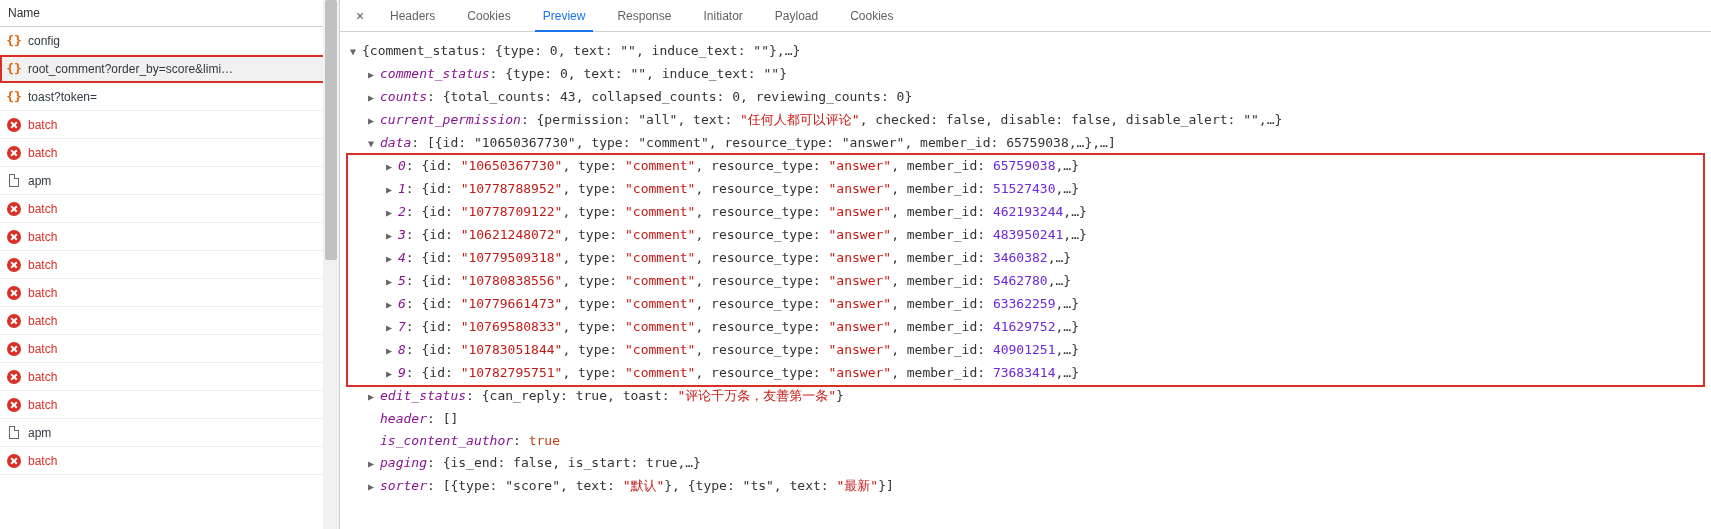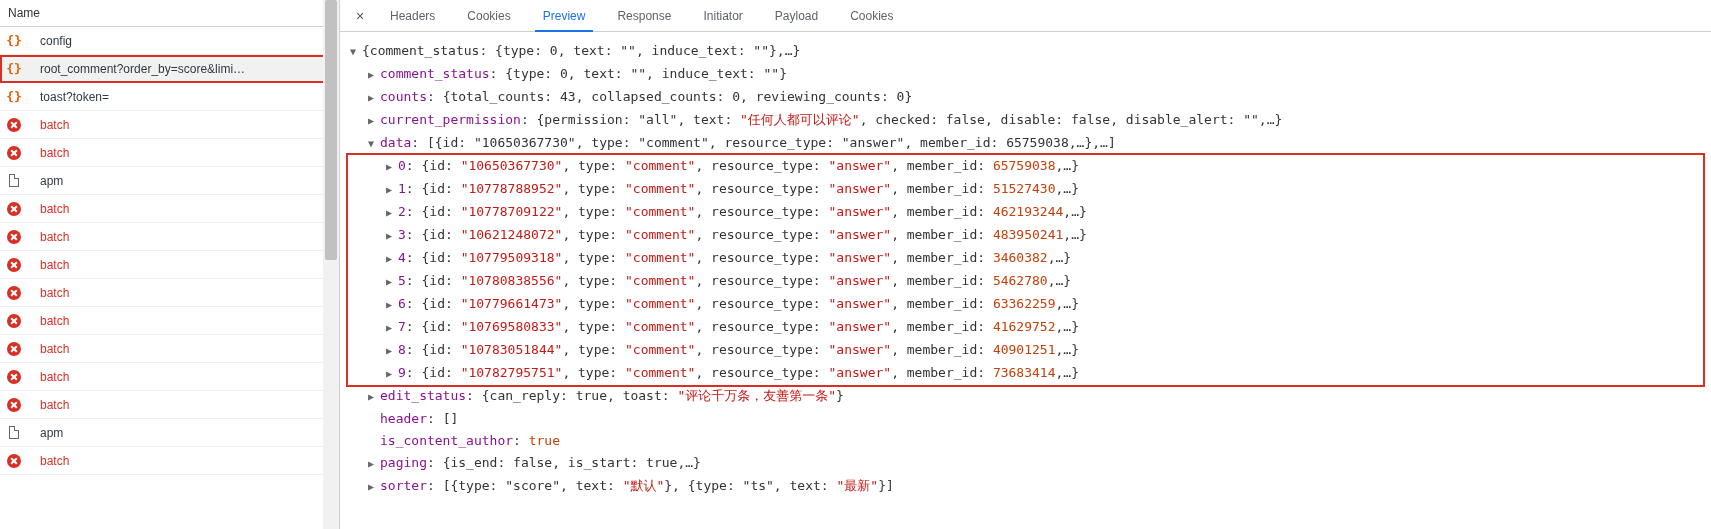--- a/index.html
+++ b/index.html
@@ -103,21 +103,20 @@
   position: absolute;
   top: -1px; right: -1px;
   width: 4px; height: 4px;
   background: #fff;
   border-left: 1px solid #666;
   border-bottom: 1px solid #666;
 }
 .request-row .label {
   overflow: hidden;
   text-overflow: ellipsis;
-  margin-left: 12px;
 }
 .request-row.error .label { color: #d93025; }
 
 .right-panel {
   flex: 1;
   display: flex;
   flex-direction: column;
   overflow: hidden;
 }
 .tabs {
@@ -170,23 +169,23 @@
 .json-line .arrow {
   width: 12px;
   display: inline-block;
   color: #666;
   cursor: pointer;
   user-select: none;
 }
 .json-line .arrow.open::before { content: "▼"; font-size: 10px; }
 .json-line .arrow.closed::before { content: "▶"; font-size: 10px; }
 .json-line .arrow.none::before { content: " "; }
-.key { color: #881391; }
+.key { color: #881391; font-style: italic; }
 .punc { color: #333; }
-.num { color: #c2410c; }
+.num { color: #6d28d9; }
 .str { color: #c41a16; }
 .str-cn { color: #c41a16; }
 .bool { color: #c2410c; }
 .data-block {
   border: 2px solid #d93025;
   margin: -2px -4px;
   padding: 0 2px;
 }
 </style>
 </head>

